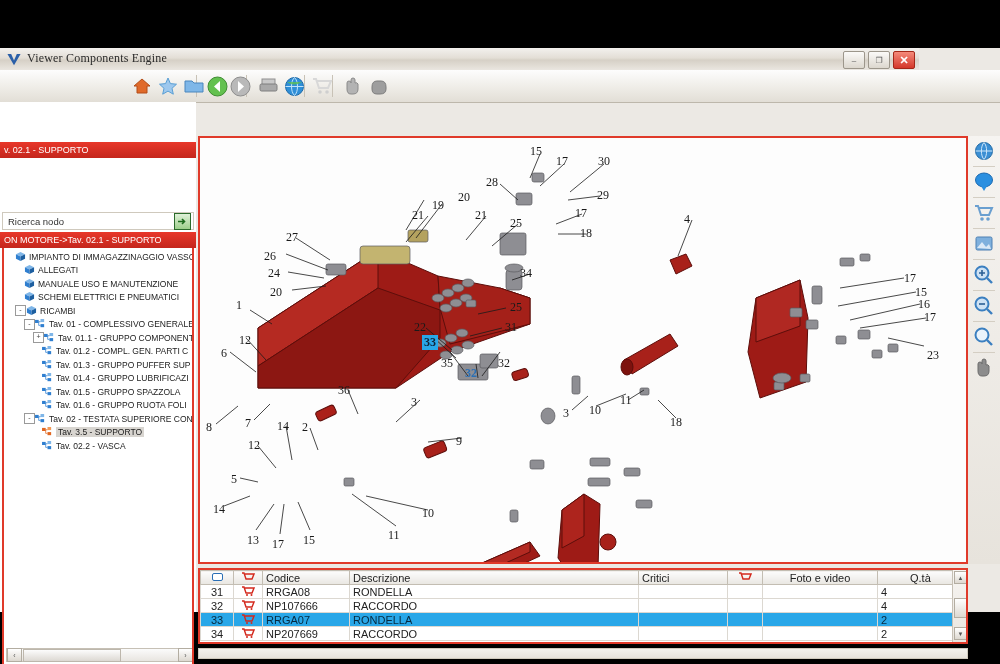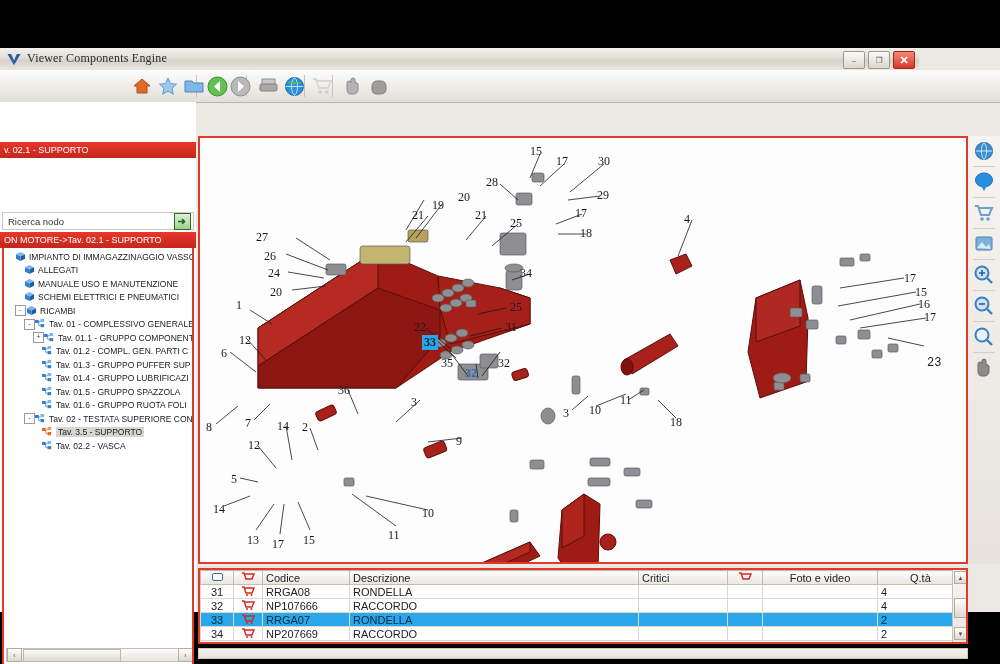--- a/index.html
+++ b/index.html
@@ -478,39 +478,39 @@
         <div class="callout" style="left: 398px; top: 16px;">30</div>
         <div class="callout" style="left: 286px; top: 37px;">28</div>
         <div class="callout" style="left: 397px; top: 50px;">29</div>
         <div class="callout" style="left: 375px; top: 68px;">17</div>
         <div class="callout" style="left: 380px; top: 88px;">18</div>
         <div class="callout" style="left: 258px; top: 52px;">20</div>
         <div class="callout" style="left: 232px; top: 60px;">19</div>
         <div class="callout" style="left: 212px; top: 70px;">21</div>
         <div class="callout" style="left: 275px; top: 70px;">21</div>
         <div class="callout" style="left: 310px; top: 78px;">25</div>
-        <div class="callout" style="left: 56px; top: 92px;">27</div>
+        <div class="callout" style="left: 86px; top: 92px;">27</div>
         <div class="callout" style="left: 64px; top: 111px;">26</div>
         <div class="callout" style="left: 68px; top: 128px;">24</div>
         <div class="callout" style="left: 70px; top: 147px;">20</div>
         <div class="callout" style="left: 484px; top: 74px;">4</div>
         <div class="callout" style="left: 704px; top: 133px;">17</div>
         <div class="callout" style="left: 715px; top: 147px;">15</div>
         <div class="callout" style="left: 718px; top: 159px;">16</div>
         <div class="callout" style="left: 724px; top: 172px;">17</div>
         <div class="callout" style="left: 36px; top: 160px;">1</div>
         <div class="callout" style="left: 320px; top: 128px;">34</div>
         <div class="callout" style="left: 310px; top: 162px;">25</div>
         <div class="callout" style="left: 305px; top: 182px;">31</div>
         <div class="callout" style="left: 214px; top: 182px;">22</div>
         <div class="callout hl" style="left: 222px; top: 197px;">33</div>
         <div class="callout" style="left: 241px; top: 218px;">35</div>
         <div class="callout" style="left: 298px; top: 218px;">32</div>
         <div class="callout blue" style="left: 265px; top: 228px;">32</div>
-        <div class="callout" style="left: 727px; top: 218px; font-family: Liberation Mono, monospace;">23</div>
+        <div class="callout" style="left: 727px; top: 210px;">23</div>
         <div class="callout" style="left: 363px; top: 268px;">3</div>
         <div class="callout" style="left: 389px; top: 265px;">10</div>
         <div class="callout" style="left: 420px; top: 255px;">11</div>
         <div class="callout" style="left: 470px; top: 277px;">18</div>
         <div class="callout" style="left: 39px; top: 195px;">12</div>
         <div class="callout" style="left: 21px; top: 208px;">6</div>
         <div class="callout" style="left: 6px; top: 282px;">8</div>
         <div class="callout" style="left: 45px; top: 278px;">7</div>
         <div class="callout" style="left: 138px; top: 245px;">36</div>
         <div class="callout" style="left: 211px; top: 257px;">3</div>

